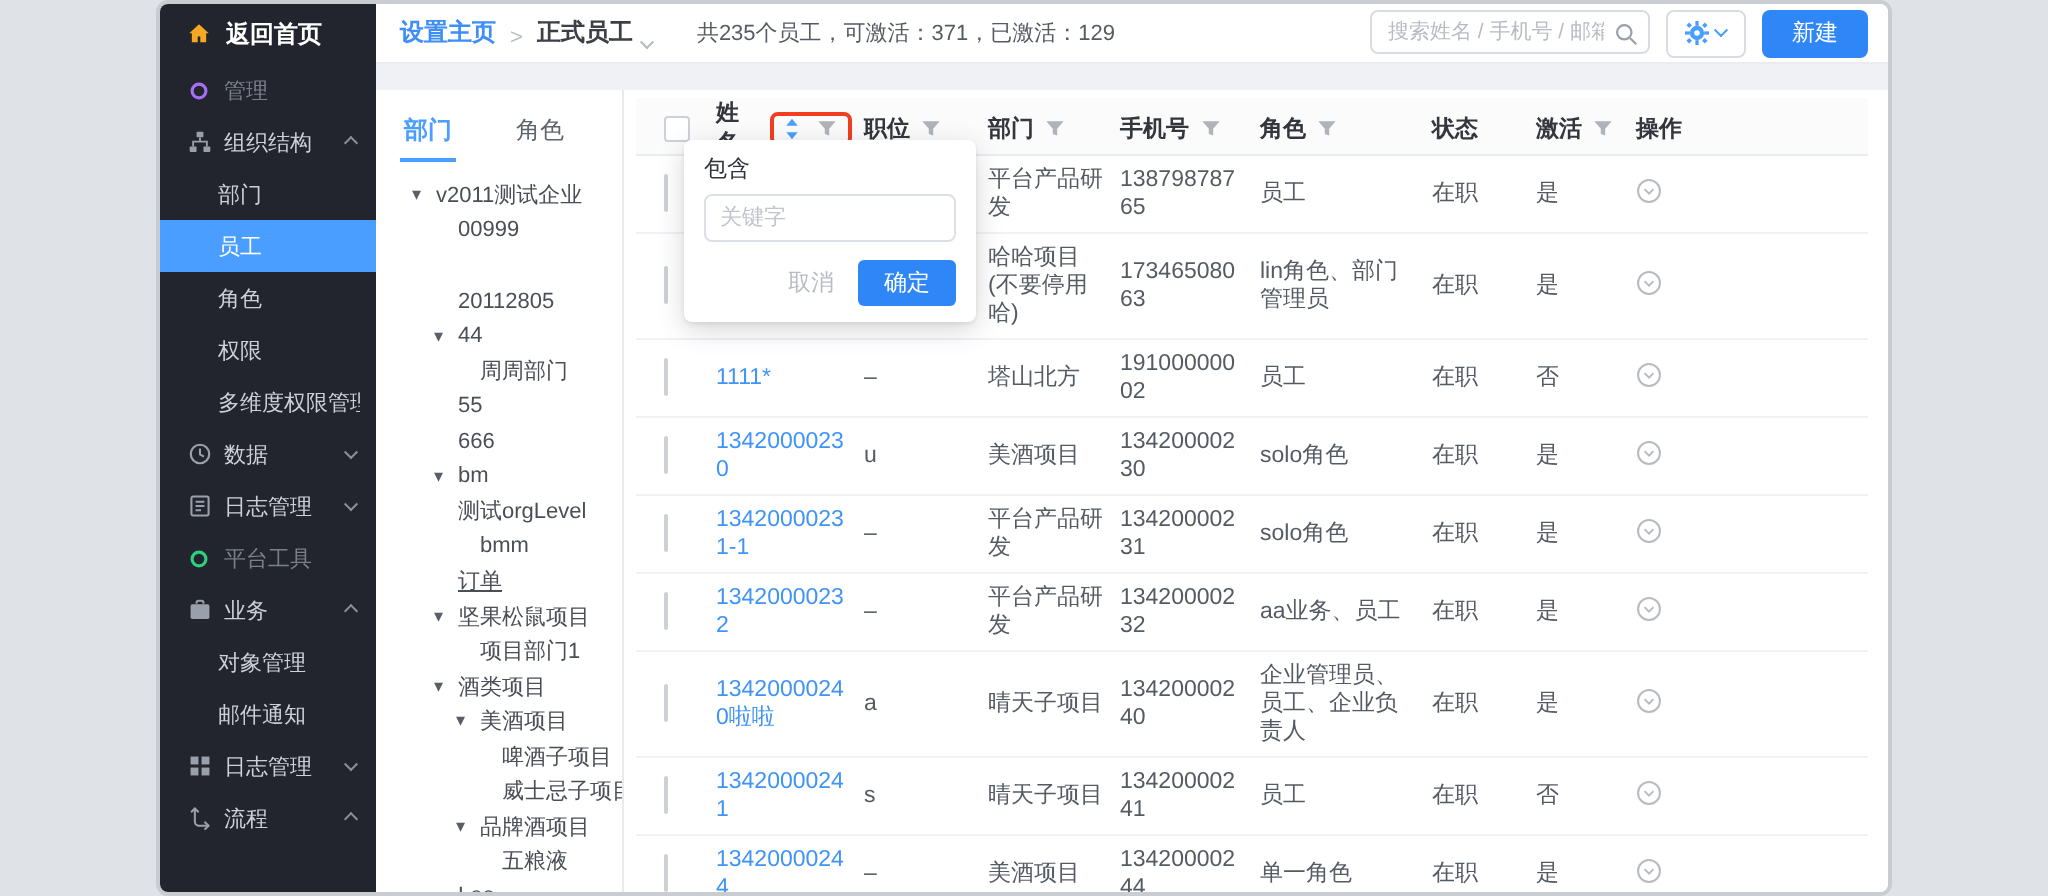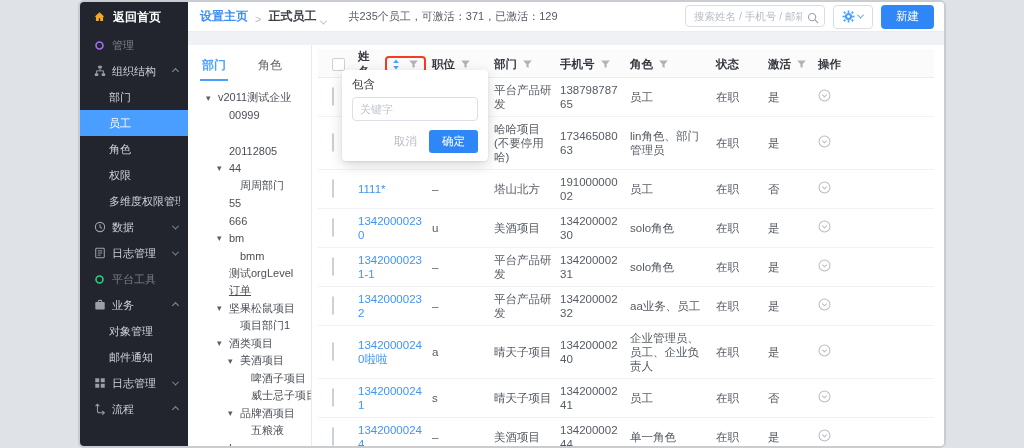--- a/index.html
+++ b/index.html
@@ -267,27 +267,27 @@
               <span>55</span>
             </div>
             <div class="tree-node" style="padding-left: 19px;">
               <span class="tree-spacer"></span>
               <span>666</span>
             </div>
             <div class="tree-node" style="padding-left: 19px;">
               <span class="tree-arrow">▾</span>
               <span>bm</span>
             </div>
+            <div class="tree-node" style="padding-left: 19px;">
+              <span class="tree-spacer"></span>
+              <span>测试orgLevel</span>
+            </div>
             <div class="tree-node" style="padding-left: 30px;">
               <span class="tree-spacer"></span>
               <span>bmm</span>
-            </div>
-            <div class="tree-node" style="padding-left: 19px;">
-              <span class="tree-spacer"></span>
-              <span>测试orgLevel</span>
             </div>
             <div class="tree-node" style="padding-left: 19px; text-decoration: underline;">
               <span class="tree-spacer"></span>
               <span>订单</span>
             </div>
             <div class="tree-node" style="padding-left: 19px;">
               <span class="tree-arrow">▾</span>
               <span>坚果松鼠项目</span>
             </div>
             <div class="tree-node" style="padding-left: 30px;">

